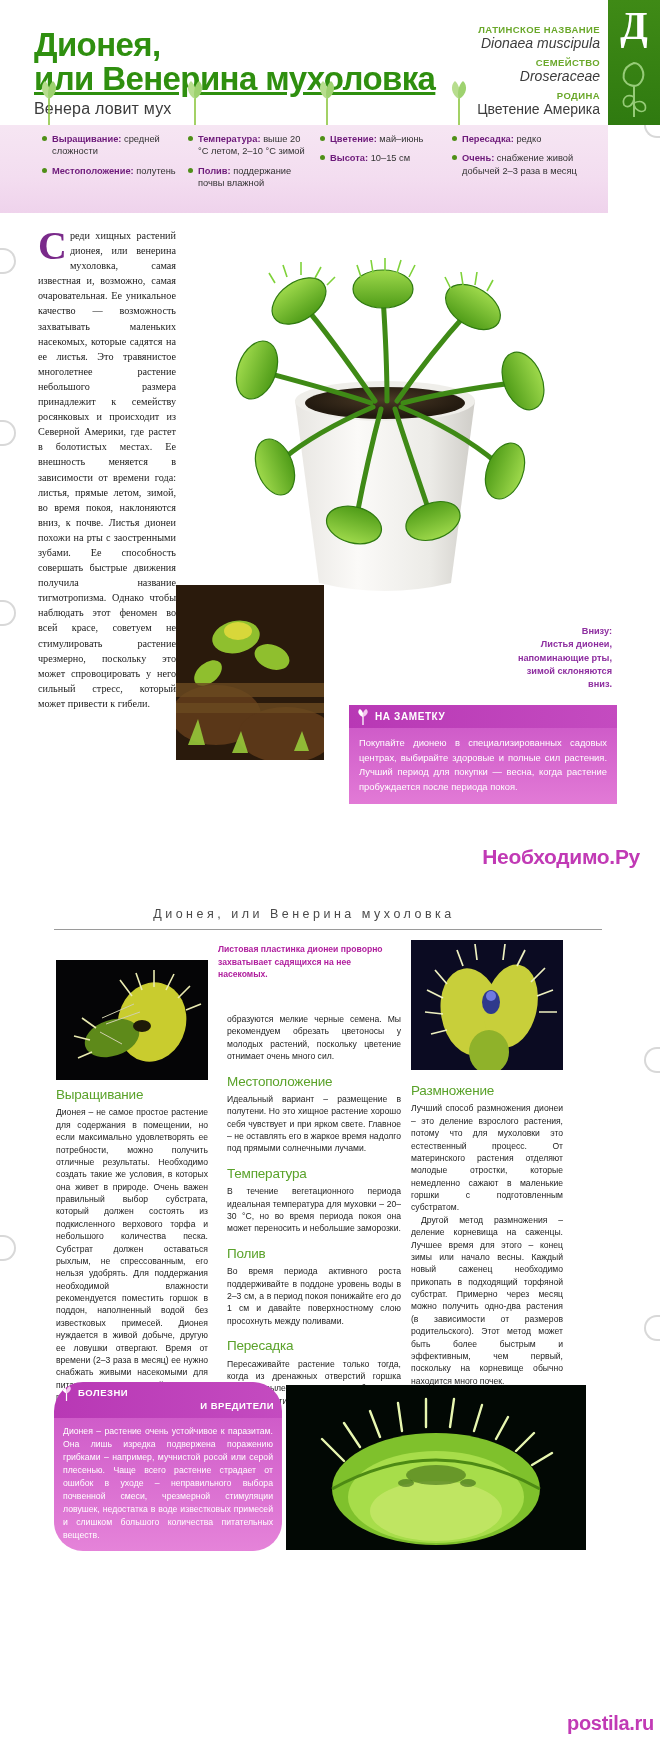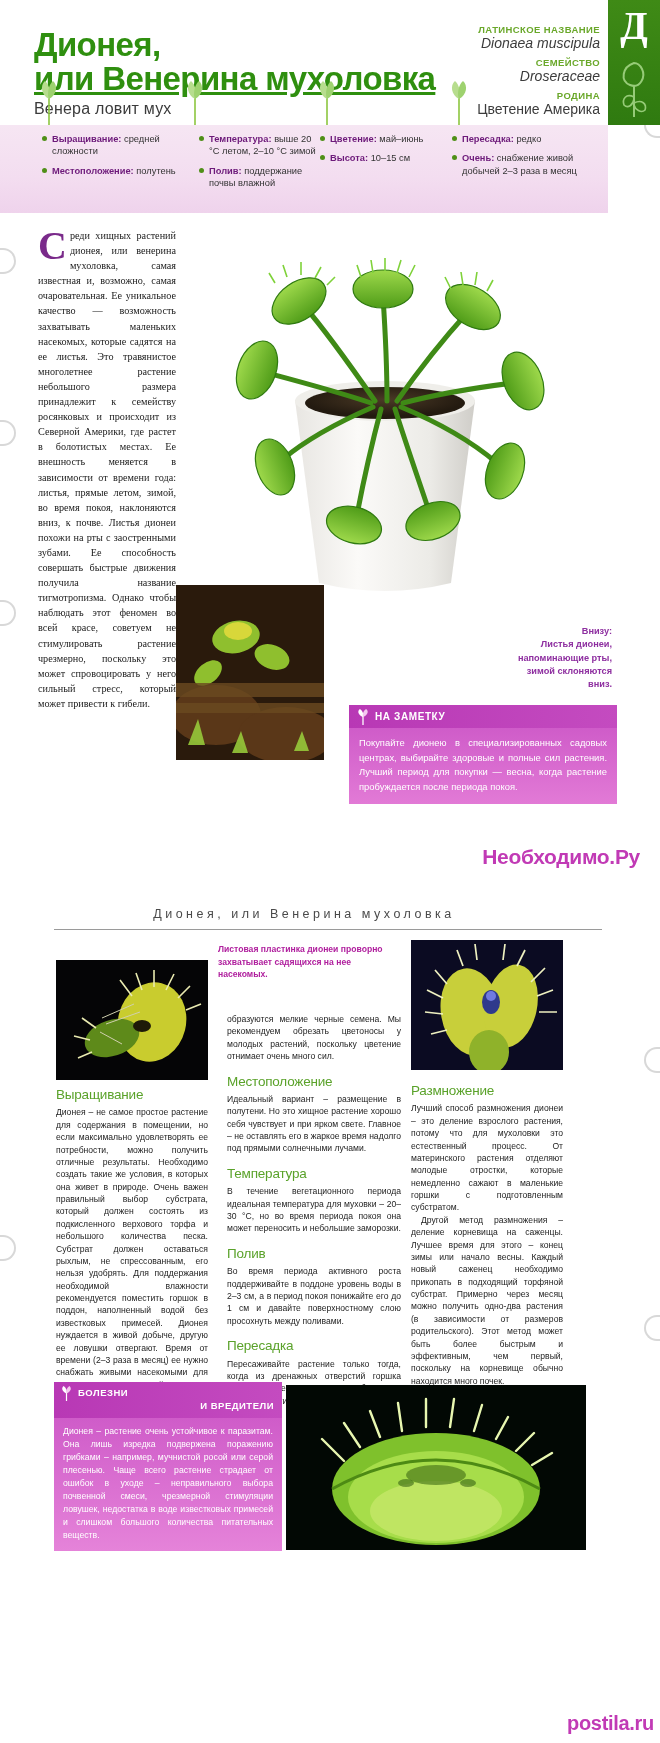--- a/index.html
+++ b/index.html
@@ -44,21 +44,21 @@
   .meta-value.plain { font-style: normal; }
 
   
   .facts {
     position: absolute; left: 0; top: 125px; width: 608px; height: 88px;
     background: linear-gradient(180deg,#f6e6f3 0%, #f3ddf0 60%, #efd3ec 100%);
   }
   .facts-inner { position: relative; width: 100%; height: 100%; }
   .fact-col { position: absolute; top: 8px; }
   .fact-col.c1 { left: 42px; width: 150px; }
-  .fact-col.c2 { left: 199px; width: 125px; }
+  .fact-col.c2 { left: 188px; width: 125px; }
   .fact-col.c3 { left: 320px; width: 122px; }
   .fact-col.c4 { left: 452px; width: 150px; }
   .fact-item { position: relative; margin-bottom: 7px; padding-left: 10px; font-size: 9.3px; color: #333; line-height: 1.32; }
   .fact-item::before {
     content: ""; position: absolute; left: 0; top: 3px; width: 5px; height: 5px;
     border-radius: 50%; background: #4f8f18;
   }
   .fact-item b { color: #6d1a7a; font-weight: bold; }
   
   .sprout { position: absolute; width: 22px; height: 46px; top: 79px; z-index: 5; }
@@ -145,21 +145,21 @@
   .bodycol.c2 { left: 219px; top: 128px; width: 174px; margin-left: 8px; }
   .bodycol.c3 { left: 411px; top: 196px; width: 152px; }
   .sec-h {
     font-size: 13.5px; color: #5aa22a; font-weight: normal; margin: 9px 0 2px 0;
     letter-spacing: -.2px;
   }
   .sec-h:first-child { margin-top: 0; }
   .bodycol p { margin: 0 0 0 0; }
 
   
-  .dis-box { position: absolute; left: 54px; top: 497px; width: 228px; overflow: hidden; }
+  .dis-box { position: absolute; left: 54px; top: 497px; width: 228px; overflow: hidden; border-radius: 29px; }
   .dis-head {
     background: linear-gradient(90deg,#b838b5 0%, #c44bc0 100%);
     color: #fff; font-size: 9.5px; font-weight: bold; letter-spacing: .5px;
     padding: 5px 8px 5px 24px; position: relative; line-height: 1.35;
   }
   .dis-head .sprout-ic { position: absolute; left: 6px; top: 4px; width: 13px; height: 15px; }
   .dis-head .l2 { display: block; text-align: right; }
   .dis-body {
     background: linear-gradient(180deg,#cf5cc9 0%, #e583d9 100%);
     color: #fff; font-size: 8.7px; line-height: 1.5; padding: 7px 9px 9px 9px;

